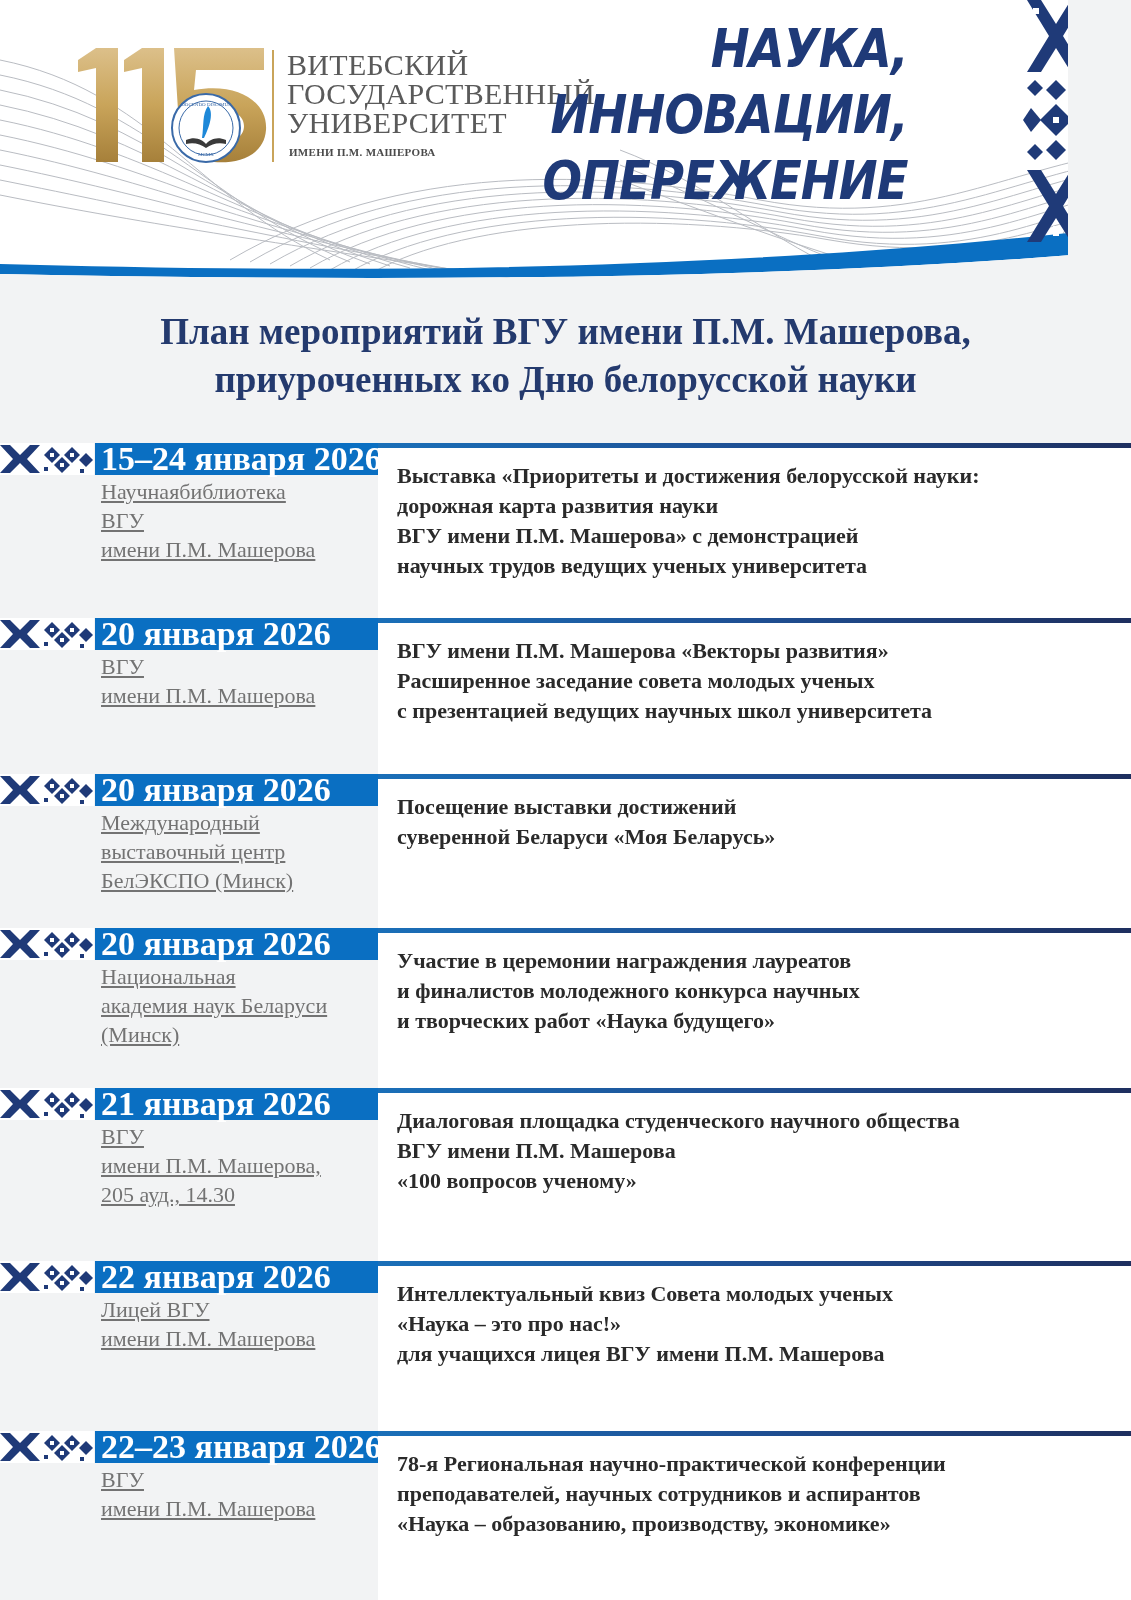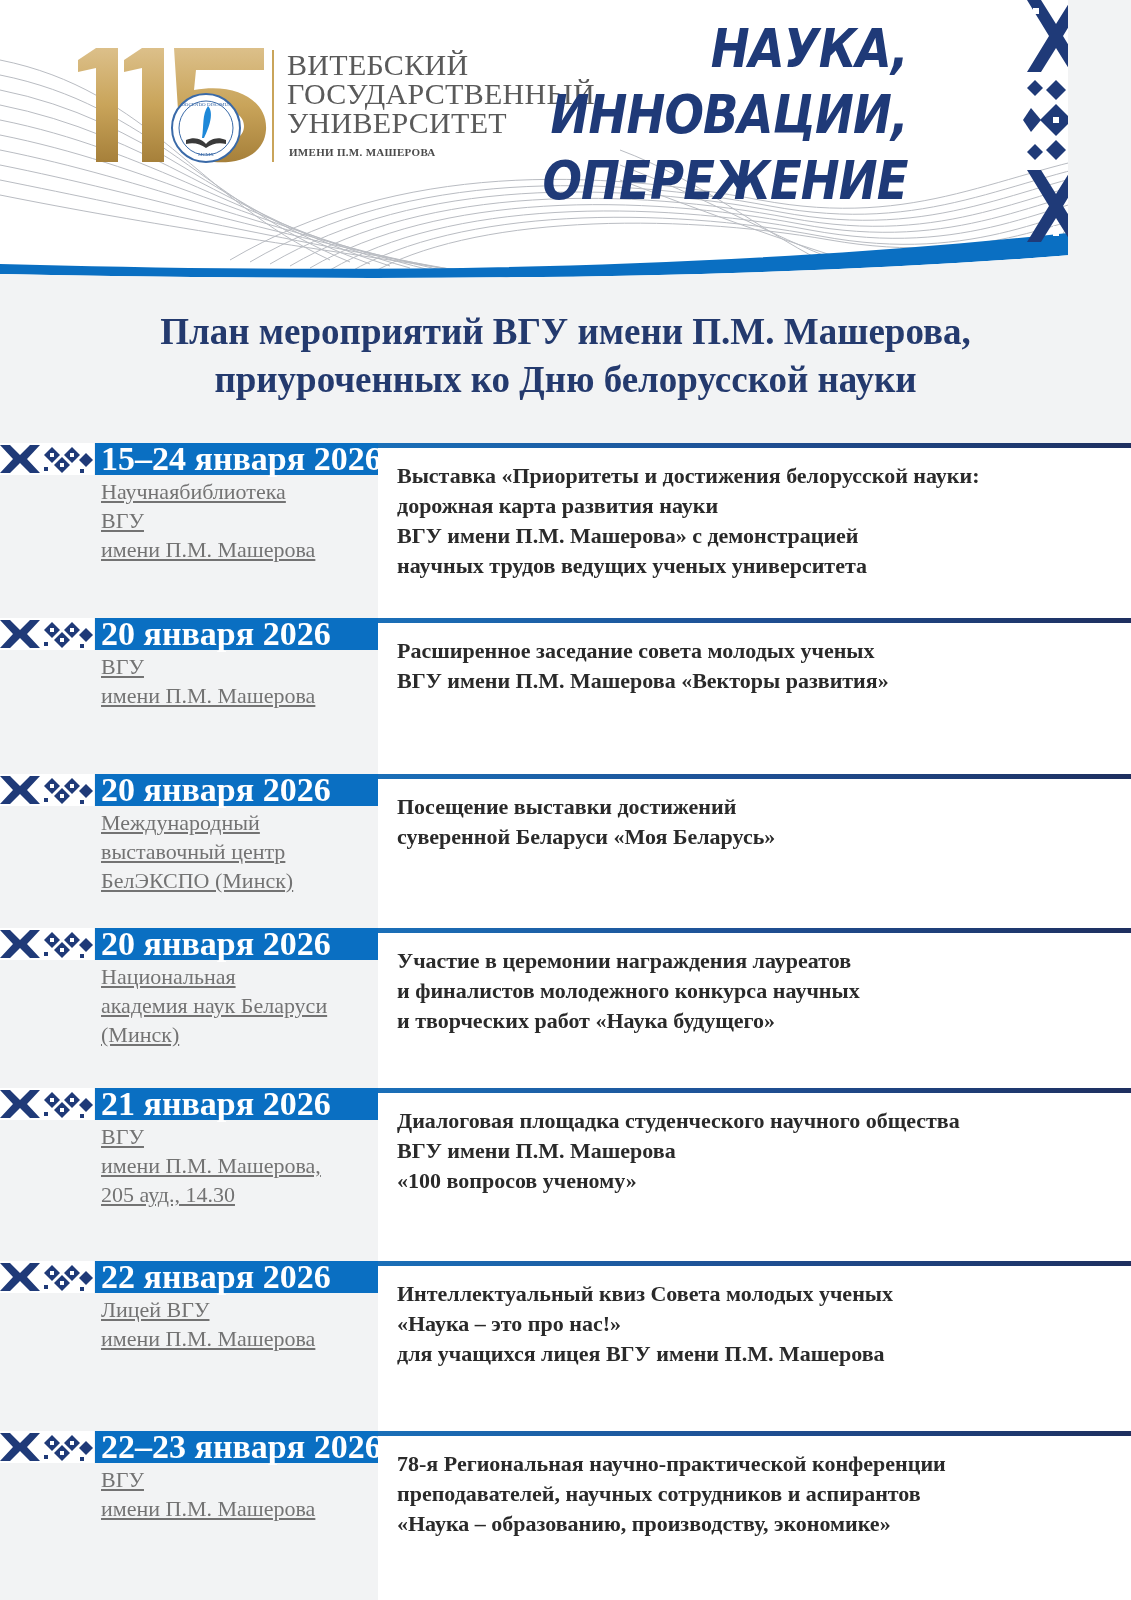--- a/index.html
+++ b/index.html
@@ -224,22 +224,23 @@
   <svg class="ornament" viewBox="0 0 94 32">
       <rect width="94" height="32" fill="url(#orn)"></rect>
     </svg>
   <div class="date-bar">20 января 2026</div>
   <div class="top-line"></div>
   <div class="location">
     <div>ВГУ</div>
     <div>имени П.М. Машерова</div>
   </div>
   <div class="desc">
+    <div>ВГУ имени П.М. Машерова «Векторы развития»</div>
     <div>Расширенное заседание совета молодых ученых</div>
-    <div>ВГУ имени П.М. Машерова «Векторы развития»</div>
+    <div>с презентацией ведущих научных школ университета</div>
   </div>
 </div>
 
 <div class="event" style="top:774px">
   <svg class="ornament" viewBox="0 0 94 32">
       <rect width="94" height="32" fill="url(#orn)"></rect>
     </svg>
   <div class="date-bar">20 января 2026</div>
   <div class="top-line"></div>
   <div class="location">

